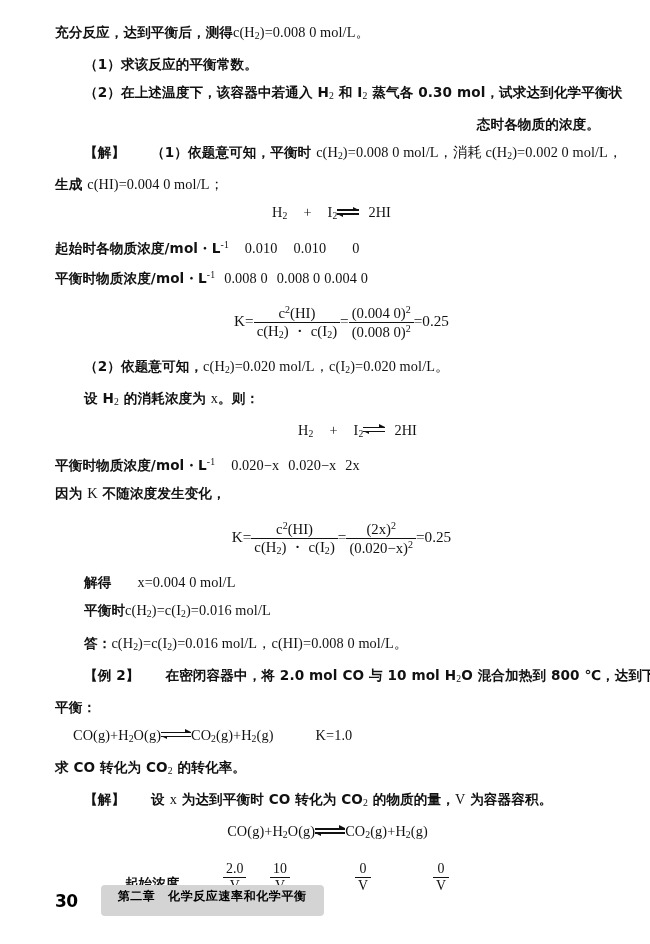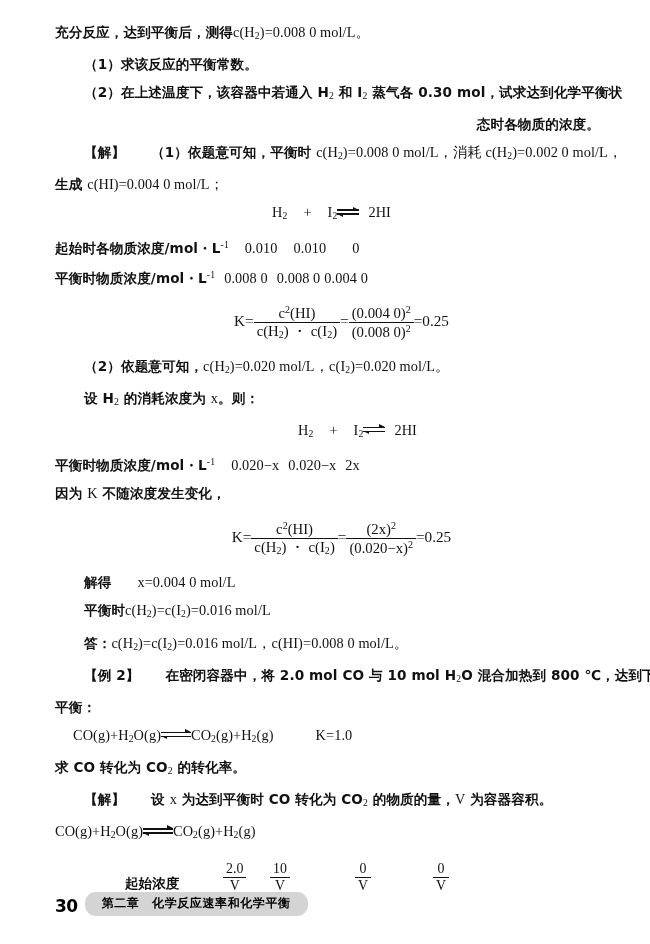--- a/index.html
+++ b/index.html
@@ -91,38 +91,38 @@
     line-height: 1;
   }
   .big { font-size: 15.2px; }
 
   
   .footer {
     position: absolute;
     left: 55px;
     bottom: 28px;
     display: flex;
-    align-items: flex-end;
-    gap: 7px;
+    align-items: center;
+    gap: 23px;
   }
   .pageno {
     font-family: "DejaVu Sans", sans-serif;
     font-weight: 700;
     font-size: 17px;
     color: #000;
     letter-spacing: -0.5px;
   }
   .chapter-pill {
     background: #d4d4d4;
     color: #000;
     font-family: "DejaVu Sans", sans-serif;
     font-weight: 700;
     font-size: 12px;
-    padding: 3px 17px 4px 17px;
-    border-radius: 11px;
+    padding: 3px 17px 11px 17px;
+    border-radius: 4px;
     letter-spacing: 0.6px;
     white-space: nowrap;
   }
 </style>
 </head>
 <body>
 
 <div class="page">
 
   <div class="body-col">
@@ -213,21 +213,21 @@
     </div>
 
     <div class="line">
       <span class="cn">求 CO 转化为 CO</span><sub>2</sub><span class="cn"> 的转化率。</span>
     </div>
 
     <div class="line indent">
       <span class="cn">【解】</span><span class="sp4"></span><span class="cn">设 </span><span class="ital rm">x</span><span class="cn"> 为达到平衡时 CO 转化为 CO</span><sub>2</sub><span class="cn"> 的物质的量，</span><span class="ital rm">V</span><span class="cn"> 为容器容积。</span>
     </div>
 
-    <div class="line" style="text-align:left;padding-left:0px;">
+    <div class="line" style="text-align:center;padding-left:0px;">
       <span class="rm">CO(g)+H</span><sub>2</sub><span class="rm">O(g)</span><span class="eqarrow"><span class="top"></span><span class="bot"></span><span class="hU"></span><span class="hD"></span></span><span class="rm">CO</span><sub>2</sub><span class="rm">(g)+H</span><sub>2</sub><span class="rm">(g)</span>
     </div>
 
     <div style="position:relative;height:44px;margin-top:6px;">
       <span class="cn" style="position:absolute;left:22px;top:20px;margin-left:48px;">起始浓度</span>
       <span class="eqline" style="position:absolute;left:168px;top:6px;">
         <span class="frac"><span class="num rm">2.0</span><span class="den ital rm">V</span></span>
       </span>
       <span class="eqline" style="position:absolute;left:215px;top:6px;">
         <span class="frac"><span class="num rm">10</span><span class="den ital rm">V</span></span>

